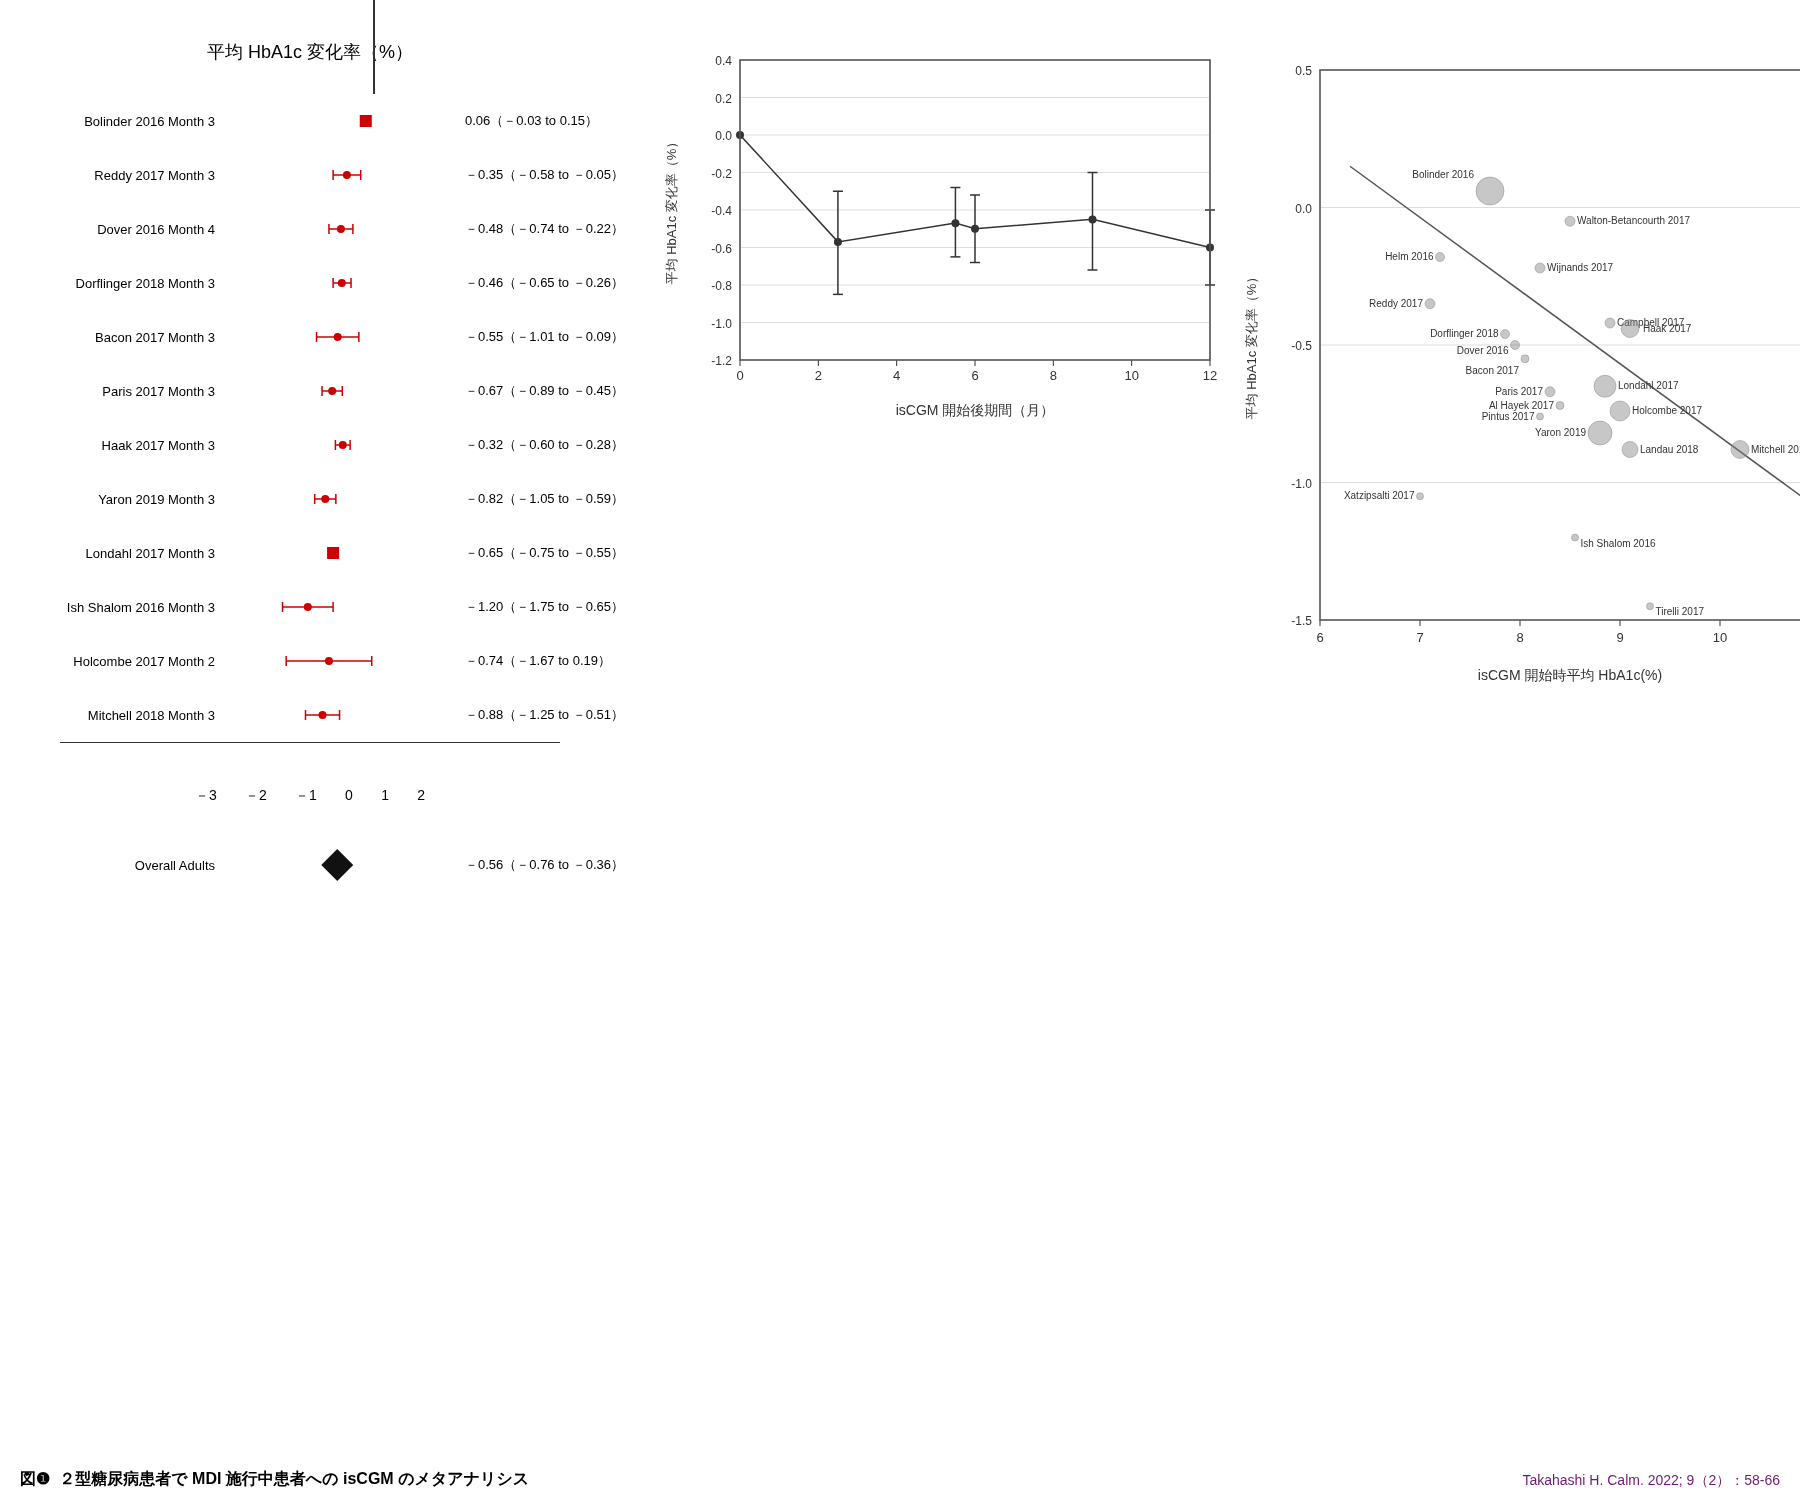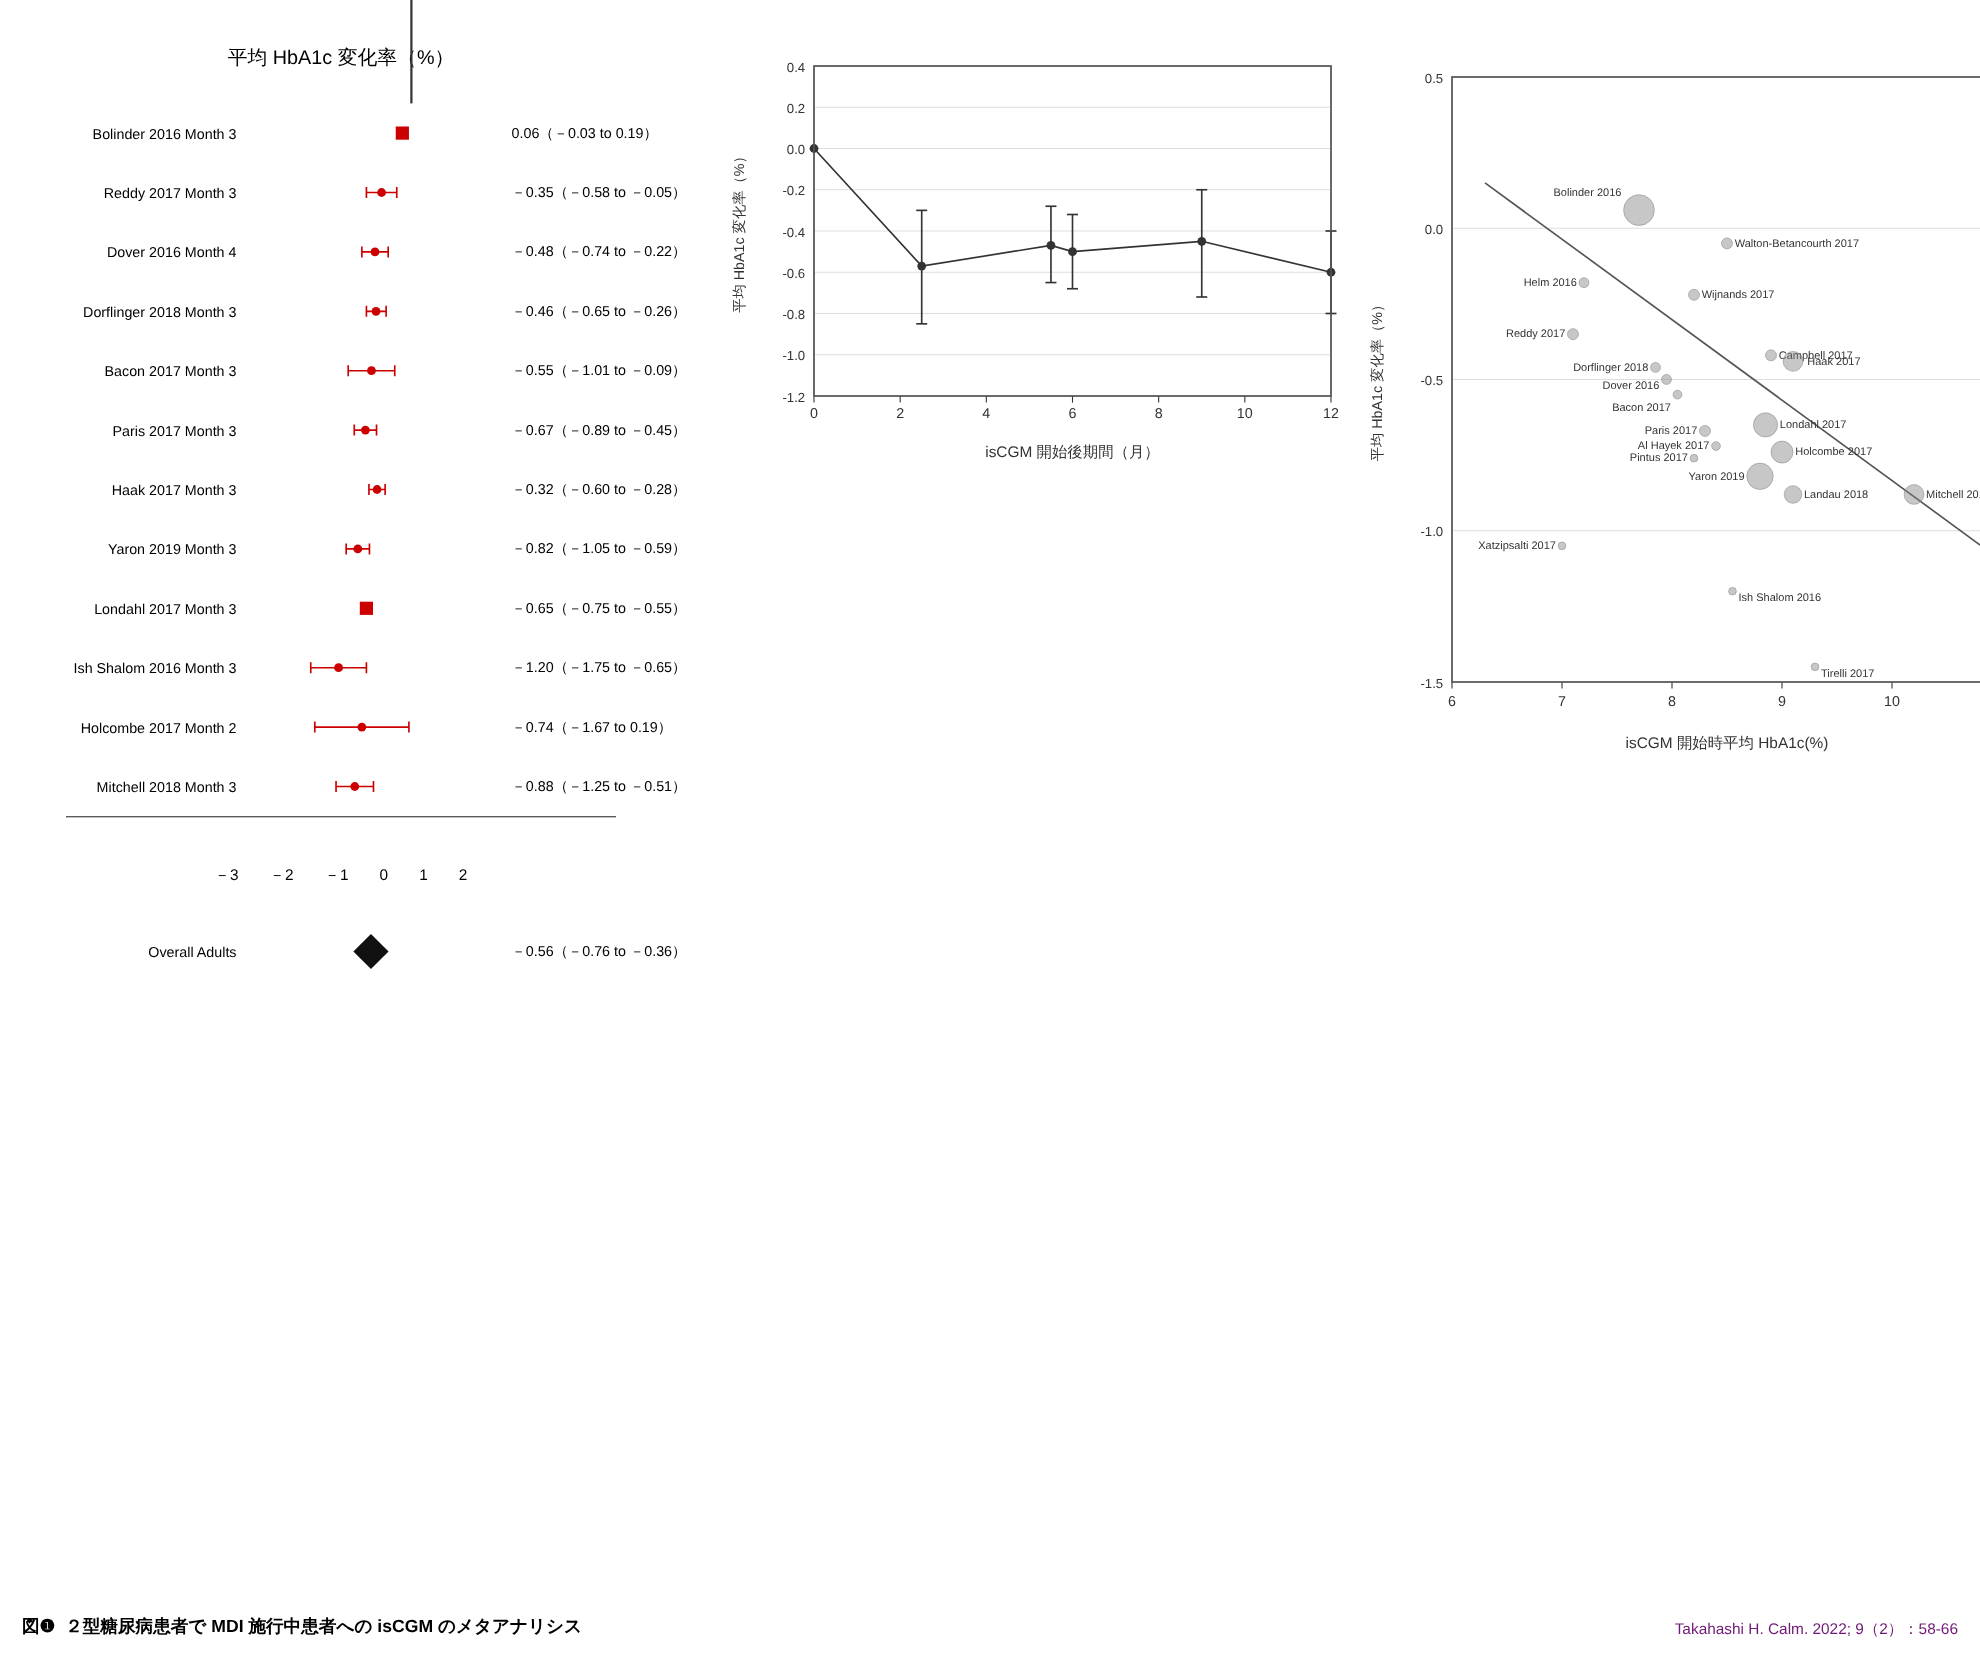--- a/index.html
+++ b/index.html
@@ -136,21 +136,21 @@
     <div class="forest-rows" id="forest-rows-container">
 
     <div class="forest-row">
           <div class="study-label">Bolinder 2016 Month 3</div>
           <div class="ci-area"><svg width="230" height="30">
               <line x1="136.62000000000003" y1="15" x2="144.9" y2="15" stroke="#c00" stroke-width="1.5"></line>
               <line x1="136.62000000000003" y1="10" x2="136.62000000000003" y2="20" stroke="#c00" stroke-width="1.5"></line>
               <line x1="144.9" y1="10" x2="144.9" y2="20" stroke="#c00" stroke-width="1.5"></line>
               <rect x="134.76" y="9" width="12" height="12" fill="#c00"></rect>
             </svg></div>
-          <div class="effect-value">0.06（－0.03 to 0.19）</div>
+          <div class="effect-value">0.06（－0.03 to 0.15）</div>
         </div>
         <div class="forest-row">
           <div class="study-label">Reddy 2017 Month 3</div>
           <div class="ci-area"><svg width="230" height="30">
               <line x1="108.10000000000001" y1="15" x2="135.70000000000002" y2="15" stroke="#c00" stroke-width="1.5"></line>
               <line x1="108.10000000000001" y1="10" x2="108.10000000000001" y2="20" stroke="#c00" stroke-width="1.5"></line>
               <line x1="135.70000000000002" y1="10" x2="135.70000000000002" y2="20" stroke="#c00" stroke-width="1.5"></line>
               <circle cx="121.9" cy="15" r="4" fill="#c00"></circle>
             </svg></div>
           <div class="effect-value">－0.35（－0.58 to －0.05）</div>

